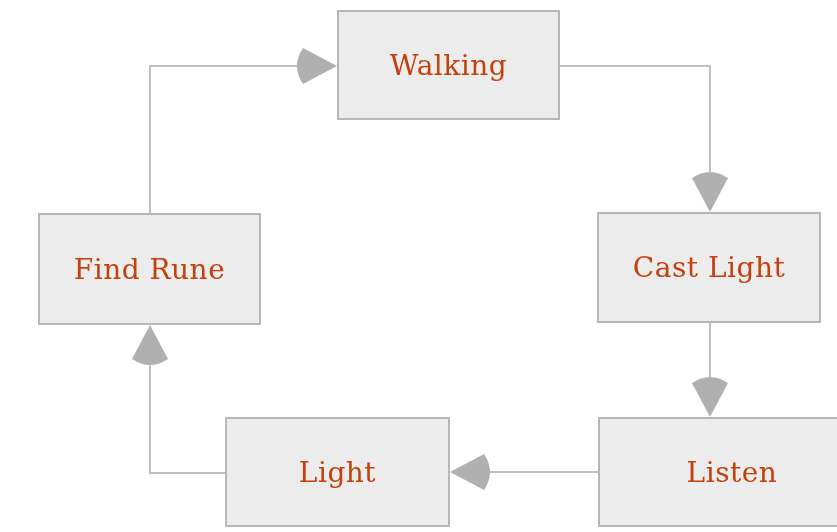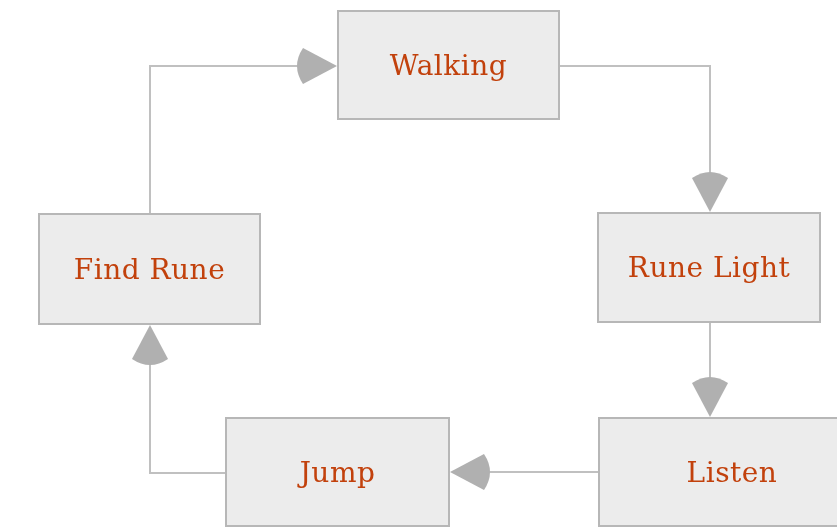--- a/index.html
+++ b/index.html
@@ -71,28 +71,28 @@
       <path d="M 225 473 L 150 473 L 150 357" fill="none" stroke-width="2" stroke="#c0c0c0"></path>
       <path d="M 132 359 Q 150 371 168 359 L 150 325 Z" stroke="none" fill="#b0b0b0"></path>
     </g>
   </svg>
 
   <div class="node node-walking">
     <span>Walking</span>
   </div>
 
   <div class="node node-cast-light">
-    <span>Rune Light</span>
+    <span>Cast Light</span>
   </div>
 
   <div class="node node-listen">
     <span>Listen</span>
   </div>
 
   <div class="node node-jump">
-    <span>Jump</span>
+    <span>Light</span>
   </div>
 
   <div class="node node-find-rune">
     <span>Find Rune</span>
   </div>
 
 </div>
 
 </body></html>

